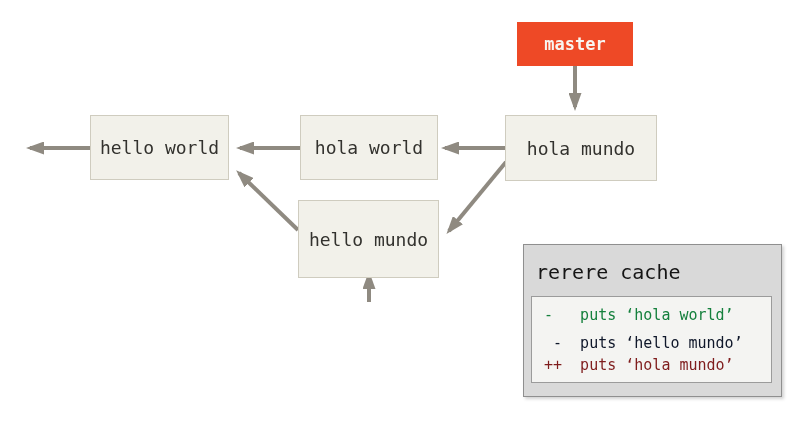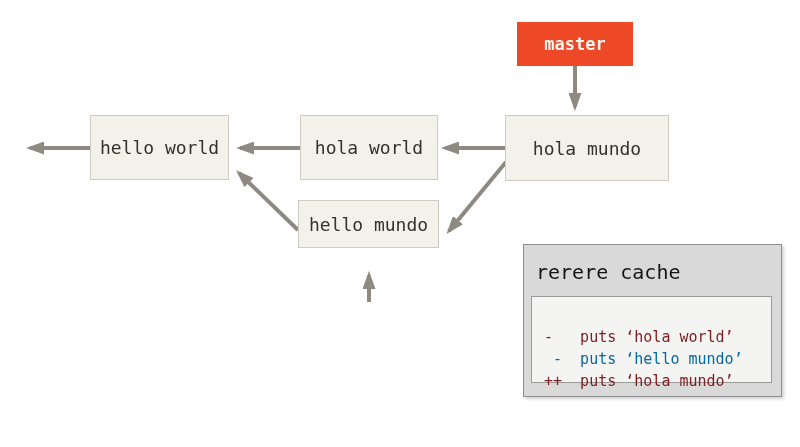--- a/index.html
+++ b/index.html
@@ -10,22 +10,22 @@
   }
   svg.arrows{position:absolute;left:0;top:0;z-index:1;pointer-events:none;}
   .commit{
     position:absolute;z-index:2;box-sizing:border-box;
     background:#f2f1ea;border:1px solid #cfccbf;
     display:flex;align-items:center;justify-content:center;
     font-size:18px;color:#33322e;
   }
   #c-hello-world{left:90px;top:115px;width:139px;height:65px;}
   #c-hola-world{left:300px;top:115px;width:138px;height:65px;}
-  #c-hola-mundo{left:505px;top:115px;width:164px;height:66px;}
-  #c-hello-mundo{left:298px;top:200px;width:141px;height:48px;justify-content:center;}
+  #c-hola-mundo{left:505px;top:115px;width:152px;height:66px;}
+  #c-hello-mundo{left:298px;top:200px;width:141px;height:78px;justify-content:center;}
   .branch{
     position:absolute;z-index:2;box-sizing:border-box;
     background:#ee4926;color:#f8f5f0;
     display:flex;align-items:center;justify-content:center;
     font-size:17px;
     font-weight:bold;
   }
   #b-master{left:517px;top:22px;width:116px;height:44px;}
   #b-i18-world{left:310px;top:302px;width:118px;height:46px;}
   .panel{
@@ -35,22 +35,22 @@
     box-shadow:2px 2px 3px rgba(0,0,0,0.18);
   }
   .panel-title{position:absolute;left:12px;top:15px;font-size:20px;color:#151515;}
   .code-box{
     position:absolute;box-sizing:border-box;
     left:7px;top:51px;width:241px;height:87px;
     background:#f4f4f2;border:1px solid #9b9b9b;
     padding:7px 0 0 12px;
   }
   .diff-line{margin:0;font-family:inherit;font-size:15px;line-height:22px;white-space:pre;}
-  .diff-removed-ours{color:#7f1d1d;margin-top:22px;}
-  .diff-removed-theirs{color:#0369a1;}
+  .diff-removed-ours{color:#15803d;}
+  .diff-removed-theirs{color:#0f172a;margin-top:6px;}
   .diff-added{color:#7f1d1d;}
 </style>
 </head>
 <body>
 
 <div class="stage">
 
   <svg class="arrows" width="800" height="447">
     <defs>
       <marker id="ah" markerUnits="userSpaceOnUse" markerWidth="18" markerHeight="13" refX="14" refY="6.5" orient="auto">

